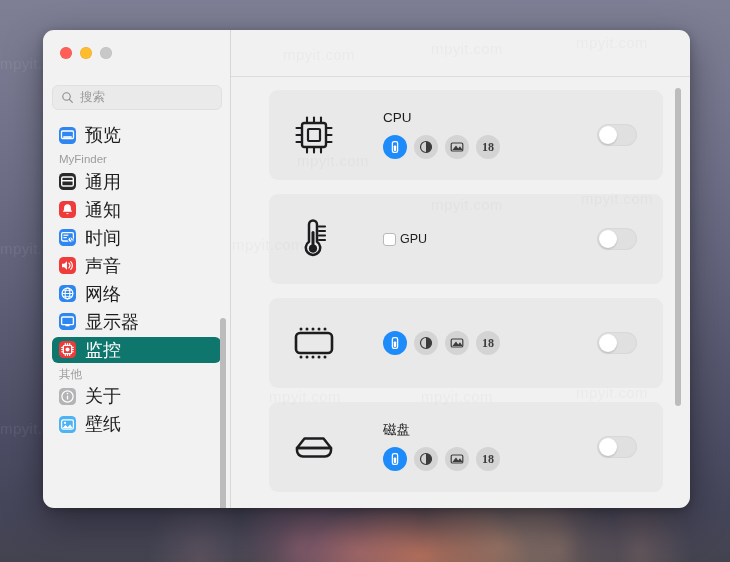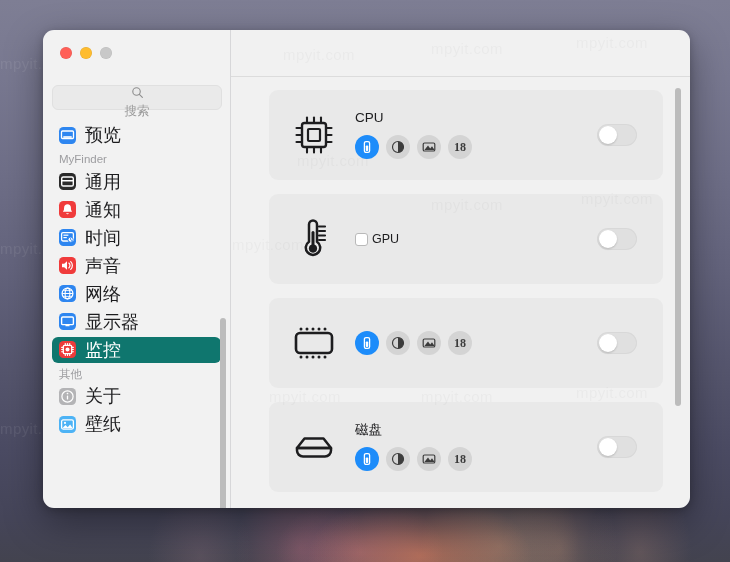--- a/index.html
+++ b/index.html
@@ -91,21 +91,20 @@
     width: 170px;
     height: 25px;
     background: #eaeaea;
     border: 1px solid #e0e0e0;
     border-radius: 6px;
     display: flex;
     align-items: center;
     padding: 0 8px;
     gap: 6px;
     z-index: 4;
-    flex-direction: column;
   }
   .search-input-txt {
     font-size: 12.5px;
     color: #9a9a9a;
     line-height: 1;
   }
 
   #sidebar-list {
     position: absolute;
     left: 0;
@@ -200,21 +199,21 @@
   .card-icon {
     width: 46px;
     height: 46px;
     flex: none;
     display: flex;
     align-items: center;
     justify-content: center;
     margin-right: 18px;
   }
 
-  .card-body { flex: 1; }
+  .card-body { flex: 1; margin-left: 28px; }
   .card-title {
     font-size: 13.5px;
     color: #1d1d1f;
     line-height: 1;
     margin-bottom: 11px;
   }
 
   .opts { display: flex; gap: 7px; align-items: center; }
   .opt {
     width: 24px; height: 24px;

